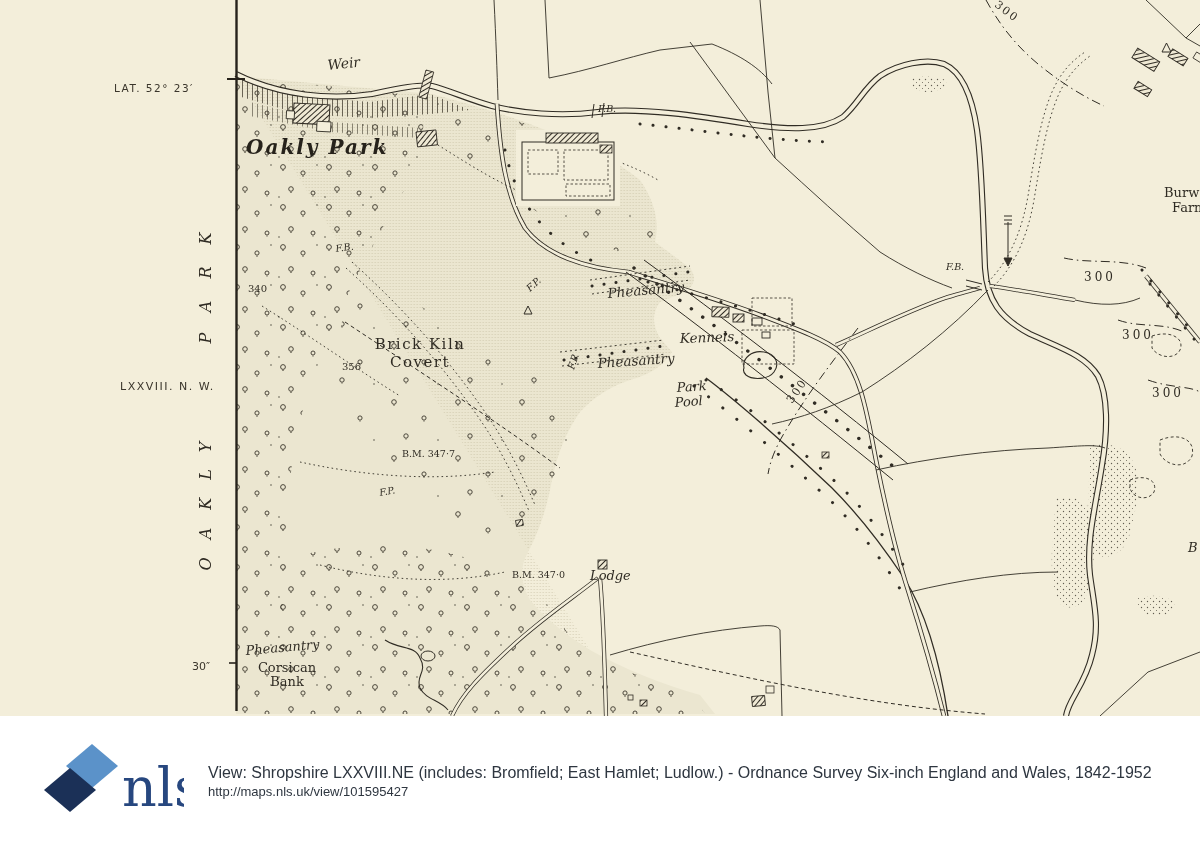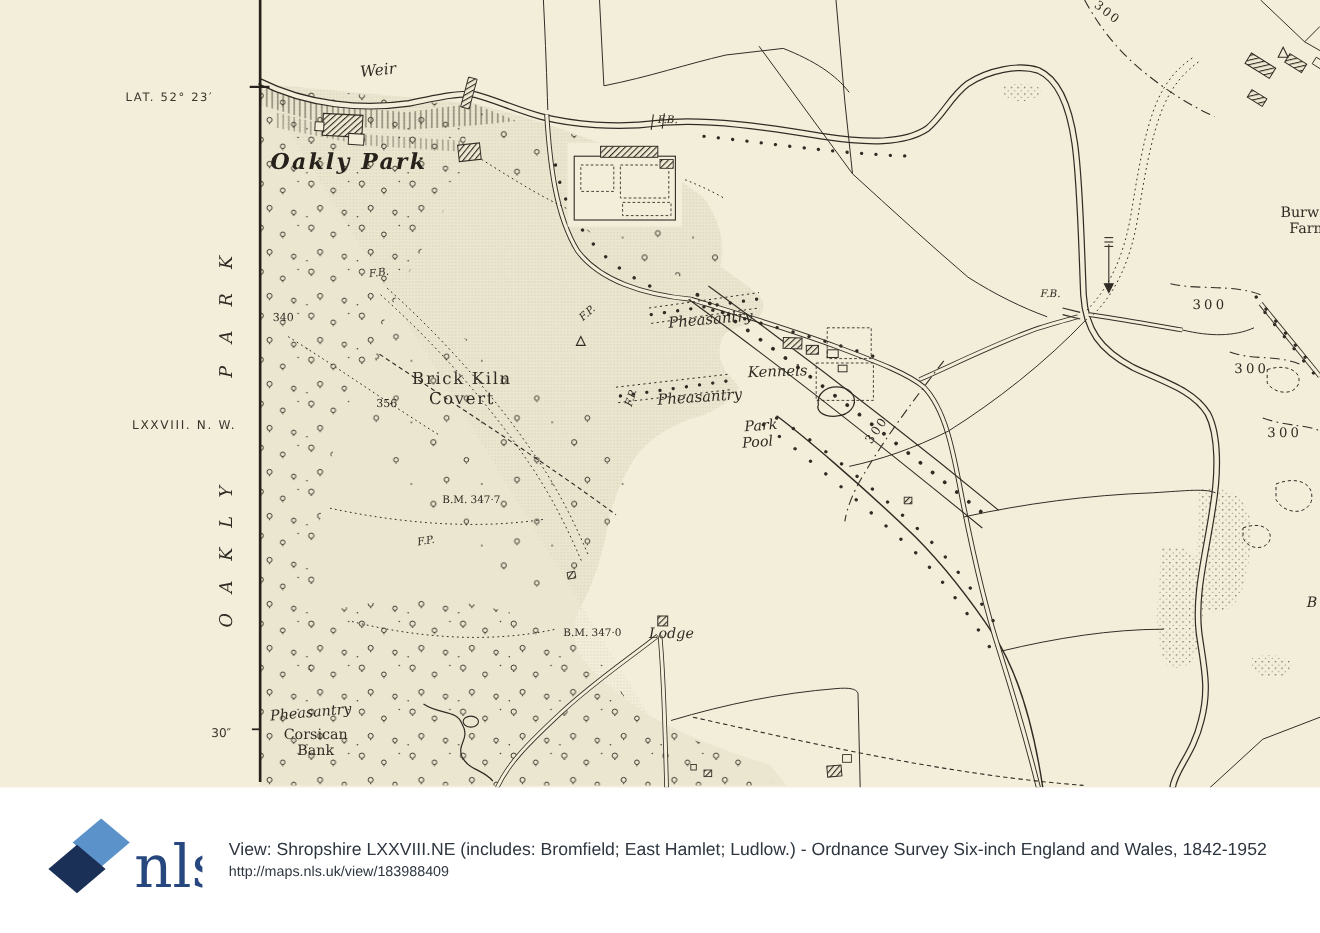--- a/index.html
+++ b/index.html
@@ -323,17 +323,17 @@
   </div>
 
   <div class="footer">
     <svg width="150" height="84" viewBox="0 0 150 84">
       <polygon points="58,4 84,26 58,48 32,26" fill="#5b92c9"></polygon>
       <polygon points="36,28 62,50 36,72 10,50" fill="#1b3057"></polygon>
       <text x="88" y="66" font-family="DejaVu Serif, serif" font-size="54" fill="#27477f">nls</text>
     </svg>
     <div class="footer-textblock">
       <div class="footer-title">View: Shropshire LXXVIII.NE (includes: Bromfield; East Hamlet; Ludlow.) - Ordnance Survey Six-inch England and Wales, 1842-1952</div>
-      <div class="footer-url">http://maps.nls.uk/view/183988409</div>
+      <div class="footer-url">http://maps.nls.uk/view/101595427</div>
     </div>
   </div>
 
 </div>
 
 </body></html>

